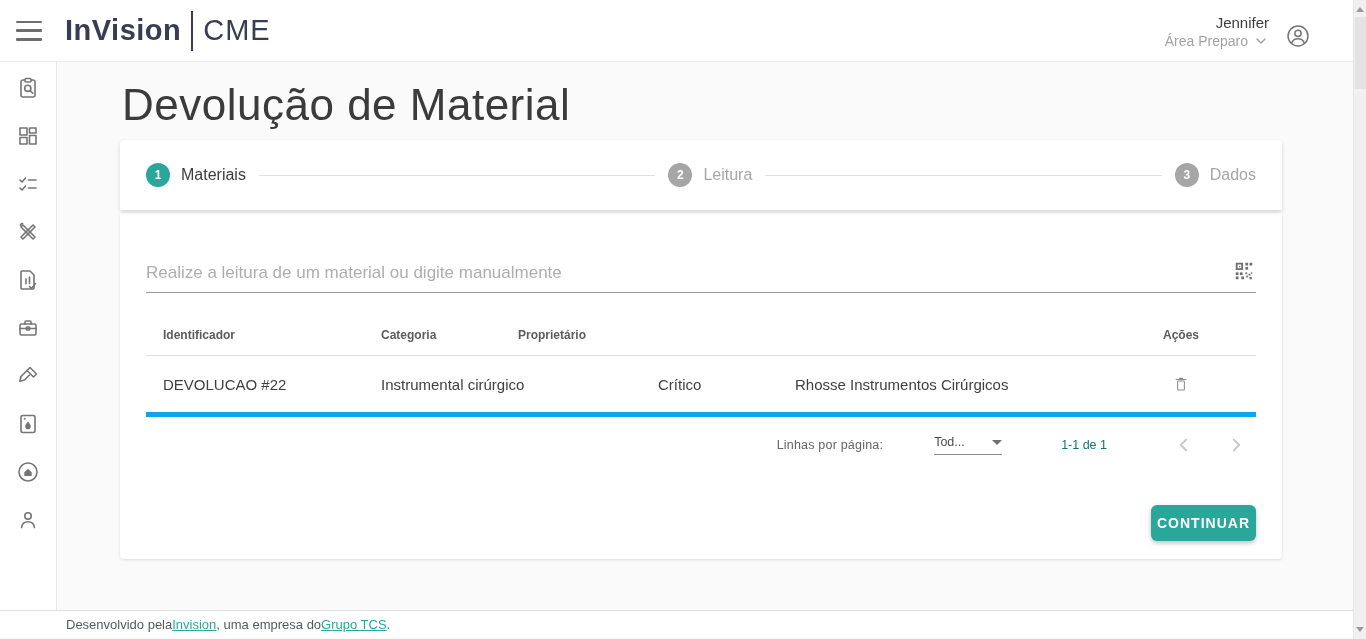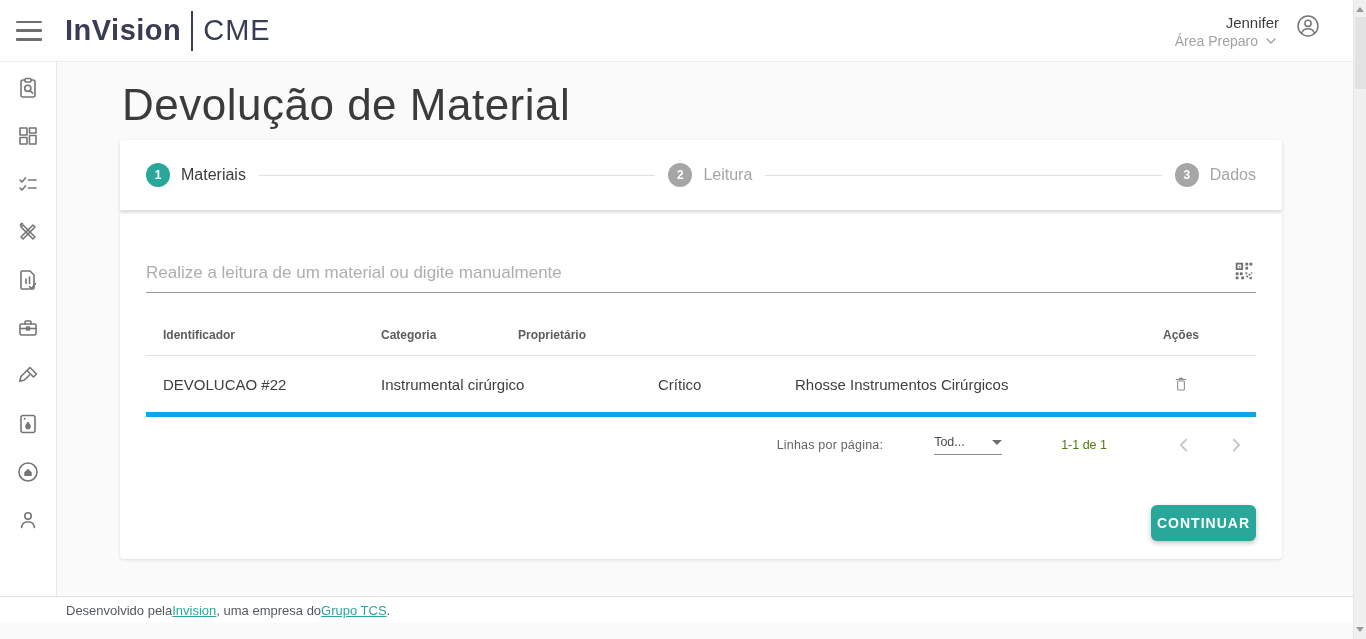--- a/index.html
+++ b/index.html
@@ -16,32 +16,32 @@
   .sb-thumb { position:absolute; top:17px; left:1px; width:11px; height:72px; background:#e3e3e3; }
 
   
   .header { position:absolute; top:0; left:0; width:1353px; height:62px; background:#fff; border-bottom:1px solid #ececec; display:flex; align-items:center; z-index:5; }
   .hamburger { width:26px; height:20px; margin-left:16px; display:flex; flex-direction:column; justify-content:space-between; cursor:pointer; }
   .hamburger span { display:block; height:2.5px; background:#6e6e6e; border-radius:1px; }
   .logo { display:flex; align-items:center; margin-left:23px; color:#383d54; }
   .logo-primary { font-size:29px; font-weight:600; letter-spacing:0.5px; }
   .logo-sep { width:2px; height:40px; background:#383d54; margin:0 10px; }
   .logo-secondary { font-size:29px; font-weight:300; letter-spacing:1px; }
-  .header-right { margin-left:auto; display:flex; align-items:flex-start; padding-right:32px; }
+  .header-right { margin-left:auto; display:flex; align-items:flex-end; padding-right:42px; }
   .user-block { text-align:right; margin-right:16px; }
   .user-name { font-size:15px; color:#3d3d3d; line-height:20px; }
   .user-area { font-size:14px; color:#a2a2a2; display:flex; align-items:center; justify-content:flex-end; gap:5px; cursor:pointer; }
 
   
   .sidebar { position:absolute; top:62px; left:0; bottom:27px; width:57px; background:#fff; border-right:1px solid #e8e8e8; display:flex; flex-direction:column; align-items:center; padding-top:14px; gap:24px; z-index:4; }
   .side-icon { width:24px; height:24px; cursor:pointer; display:flex; align-items:center; justify-content:center; }
   .side-icon svg { stroke:#757575; fill:none; stroke-width:1.6; stroke-linecap:round; stroke-linejoin:round; }
 
   
-  .footer { position:absolute; bottom:16px; left:0; width:1353px; height:27px; background:#fff; border-top:1px solid #e0e0e0; display:flex; align-items:center; padding-left:66px; font-size:13px; color:#55595e; z-index:5; }
+  .footer { position:absolute; bottom:2px; left:0; width:1353px; height:27px; background:#fff; border-top:1px solid #e0e0e0; display:flex; align-items:center; padding-left:66px; font-size:13px; color:#55595e; z-index:5; }
   .footer a { color:#2aa79b; text-decoration:underline; cursor:pointer; }
 
   
   .main { position:absolute; top:62px; left:58px; right:13px; bottom:27px; background:#fafafa; overflow:hidden; }
   .page-title { margin:14px 0 0 64px; font-size:44px; line-height:58px; font-weight:400; color:#3b3b3b; letter-spacing:0.5px; }
 
   
   .stepper-card { margin:6px 0 0 62px; width:1162px; height:70px; background:#fff; border-radius:4px 4px 0 0; box-shadow:0 2px 4px rgba(0,0,0,0.14); display:flex; align-items:center; padding:0 26px; position:relative; z-index:2; }
   .step { display:flex; align-items:center; }
   .step-circle { width:24px; height:24px; border-radius:50%; color:#fff; font-size:12px; font-weight:600; display:flex; align-items:center; justify-content:center; flex:none; }
@@ -67,21 +67,21 @@
   .c2 { width:277px; }
   .c3 { width:137px; }
   .c4 { flex:1; }
   .c5 { width:150px; text-align:center; display:flex; justify-content:center; }
   .trash-btn { width:22px; height:22px; cursor:pointer; display:flex; align-items:center; justify-content:center; }
 
   .pagination { display:flex; align-items:center; justify-content:flex-end; padding:16px 8px 16px 0; font-size:12.5px; color:#646464;gap:21px; }
   .rpp-label { letter-spacing:0.2px; }
   .rpp-select { margin-left:30px; width:68px; display:flex; align-items:center; justify-content:space-between; border-bottom:1px solid #8a8a8a; padding-bottom:5px; cursor:pointer; color:#4c4c4c; }
   .rpp-caret { width:0; height:0; border-left:5px solid transparent; border-right:5px solid transparent; border-top:5px solid #6f6f6f; }
-  .range-label { margin-left:38px; color:#4d7c0f; }
+  .range-label { margin-left:38px; color:#0f766e; }
   .pager { display:flex; margin-left:44px; gap:28px; }
   .pg-btn { width:24px; height:24px; cursor:pointer; display:flex; align-items:center; justify-content:center; }
 
   .btn-row { display:flex; justify-content:flex-end; margin-top:32px; }
   .continue-btn { background:#2aa79b; color:#fff; border:none; border-radius:6px; font-family:"Liberation Sans", sans-serif; font-size:14px; font-weight:bold; letter-spacing:1px; padding:10px 6px; cursor:pointer; box-shadow:0 2px 5px rgba(0,0,0,0.25); }
 </style>
 </head>
 <body>
 
 <div class="app">

